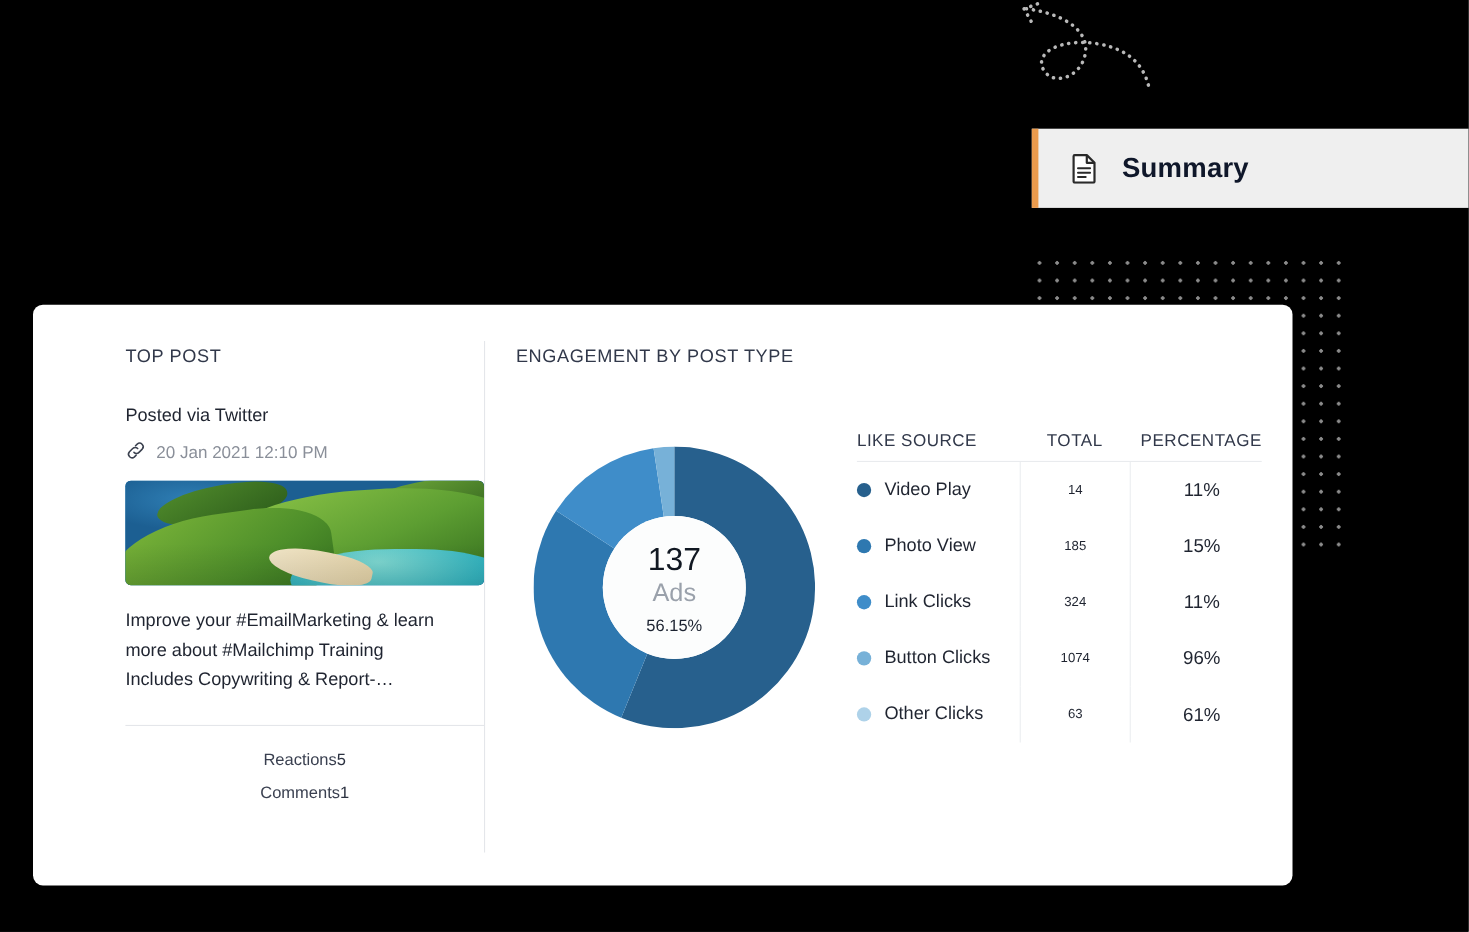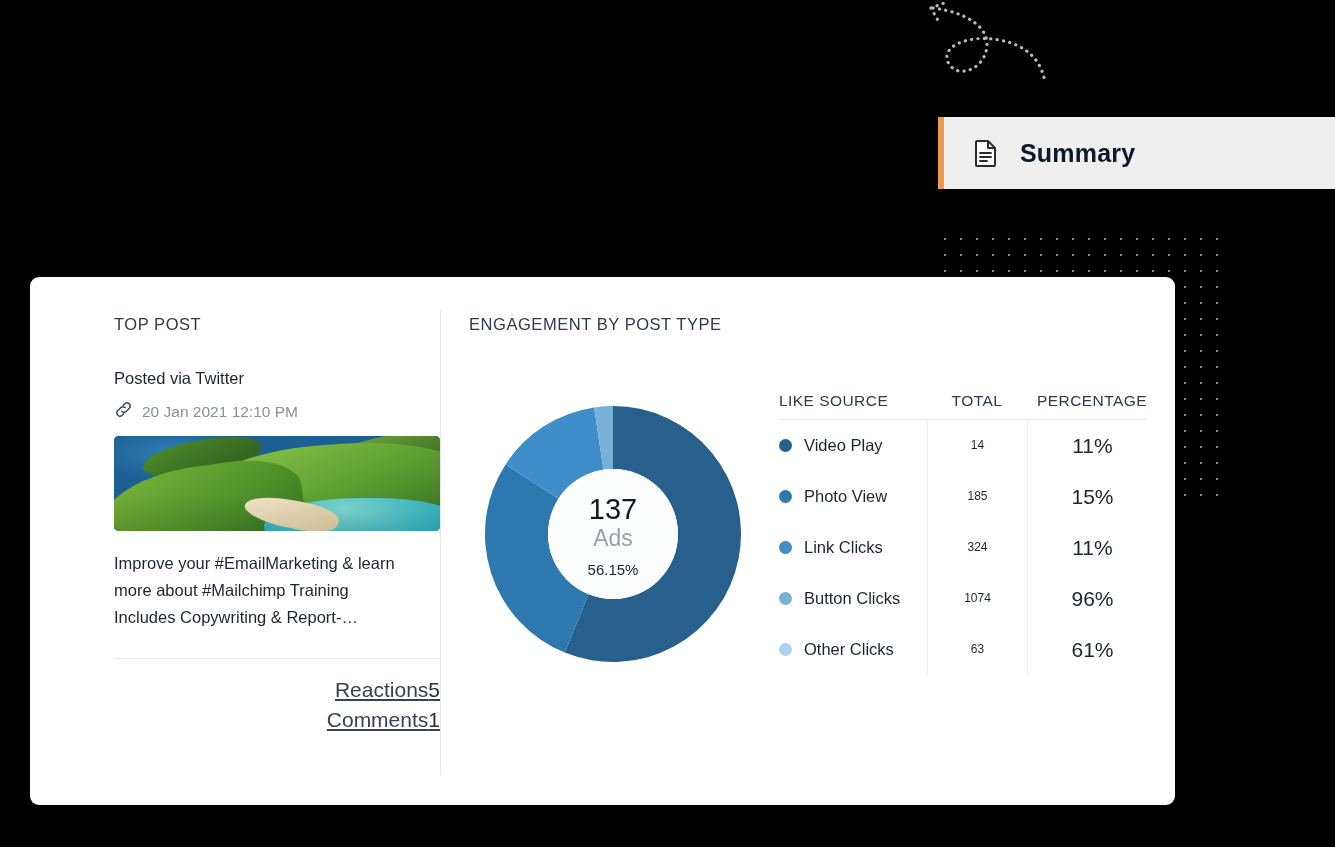--- a/index.html
+++ b/index.html
@@ -93,22 +93,22 @@
   .thumb .shade { position:absolute; inset:0;
     background: linear-gradient(180deg, rgba(0,0,0,0) 60%, rgba(0,0,0,.10) 100%); }
 
   .post-text {
     margin-top: 19px; width: 300px;
     font-size: 16.5px; line-height: 27px; color: #1f2430;
   }
   .hr { margin-top: 27px; width: 326px; height: 1px; background: #e4e6ea; }
   .stats { margin-top: 16px; width: 326px; }
   .stat-row {
-    display: flex; justify-content: flex-end;
-    font-size: 21px; color: #3a4050; line-height: 30px; text-decoration: underline;
+    display: flex; justify-content: center;
+    font-size: 15px; color: #3a4050; line-height: 30px;
   }
   .stat-row .v { color: #2b3140; }
 
   
   .chart-area { display: flex; margin-top: 46px; }
   .donut-wrap { width: 300px; position: relative; }
   .donut { position: relative; left: 16px; top: 26px; width: 256px; height: 256px; }
   .donut-center {
     position: absolute; left: 63px; top: 63px;
     width: 130px; height: 130px; border-radius: 50%;
@@ -128,21 +128,21 @@
   .th-src { width: 148px; }
   .th-total { width: 100px; text-align: center; }
   .th-pct { width: 130px; text-align: center; }
   .tbl .head-rule { margin-top: 9px; height: 1px; background: #e9ebee; width: 368px; }
   .trow { display: flex; align-items: center; height: 51px; }
   .c-src { width: 148px; display: flex; align-items: center; gap: 12px; }
   .dot { width: 13px; height: 13px; border-radius: 50%; flex: none; }
   .c-src .lbl { font-size: 16.5px; color: #1f2430; }
   .c-total { width: 100px; text-align: center; font-size: 12px; color: #1f2430;
              border-left: 1px solid #eceef0; height: 51px; line-height: 51px; }
-  .c-pct { width: 130px; text-align: center; font-size: 21px; color: #1f2430;
+  .c-pct { width: 130px; text-align: center; font-size: 17px; color: #1f2430;
            border-left: 1px solid #eceef0; height: 51px; line-height: 51px; }
 </style>
 </head>
 <body>
 
 <div id="stage">
 
   <div class="arrow">
     <svg width="140" height="110" viewBox="0 0 140 110">
       <path d="M8 10 C 40 14, 62 28, 62 46 C 62 70, 34 82, 24 66 C 14 50, 40 36, 74 42 C 102 47, 116 62, 120 84" fill="none" stroke="#b9b9b9" stroke-width="3.2" stroke-linecap="round" stroke-dasharray="0.2 6.2"></path>

